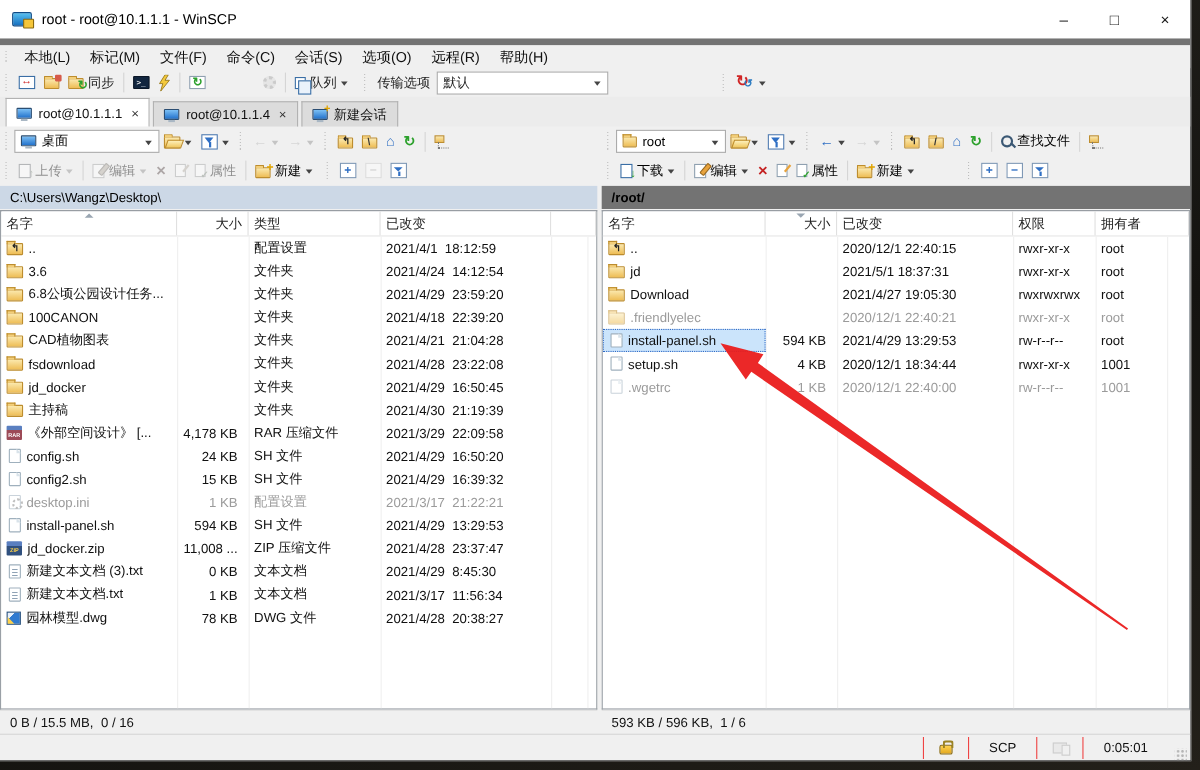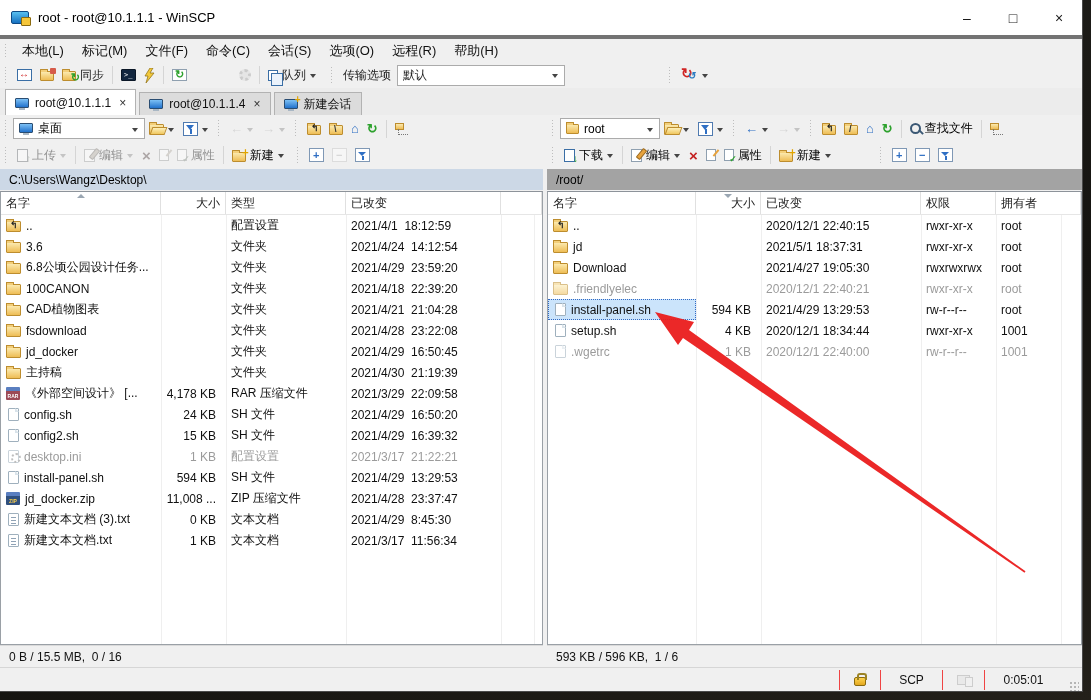--- a/index.html
+++ b/index.html
@@ -13,21 +13,21 @@
   .titlebar { height:35px; background:#fff; display:flex; align-items:center; flex:none; }
   .title-ico { width:18px; height:13px; margin-left:11px; background:linear-gradient(#58c0f0,#1670c0);
                border:1px solid #0d4a86; border-radius:2px; position:relative; flex:none; }
   .title-ico::after { content:""; position:absolute; right:-3px; bottom:-3px; width:8px; height:7px;
                background:#f5c63a; border:1px solid #8a6a10; border-radius:1px; }
   .title-text { font-size:13px; color:#000; margin-left:9px; flex:1; white-space:pre; }
   .wbtn { width:46px; height:100%; display:flex; align-items:center; justify-content:center;
           font-size:14px; color:#1a1a1a; }
 
   
-  .menubar { height:27px; background:#f0f0f0; border-top:4px solid #737373; display:flex; align-items:center; flex:none; }
+  .menubar { height:27px; background:#f0f0f0; border-top:6px solid #737373; display:flex; align-items:center; flex:none; }
   .grip { width:5px; align-self:stretch; margin:5px 3px 5px 5px; flex:none;
           background-image:repeating-linear-gradient(to bottom,#bdbdbd 0 1px,transparent 1px 3px); background-size:1px 100%; background-repeat:repeat-y; }
   .menu-item { padding:0 9px; height:100%; display:flex; align-items:center; font-size:13px; color:#111; }
 
   
   .toolbar { height:26px; display:flex; align-items:center; flex:none; font-size:12px; color:#222; }
   .tbtn { height:22px; display:flex; align-items:center; gap:4px; padding:0 4px; flex:none; }
   .tsep { width:1px; height:18px; background:#d5d5d5; margin:0 4px; flex:none; }
   .caret { width:7px; height:8px; position:relative; flex:none; }
   .caret::after { content:""; position:absolute; left:0; top:3px; border-left:3.5px solid transparent;
@@ -121,21 +121,21 @@
   .panel { display:flex; flex-direction:column; min-width:0; }
   .panel.left { width:543px; flex:none; }
   .pgap { width:4px; flex:none; }
   .panel.right { flex:1; }
   .ptool { height:27px; display:flex; align-items:center; flex:none; font-size:12px; }
   .ptool2 { height:26px; }
 
   .pathbar { height:21px; margin-top:1px; display:flex; align-items:center; padding-left:9px;
              font-size:12px; color:#000; flex:none; white-space:pre; }
   .pathbar.inactive { background:#ccd8e6; }
-  .pathbar.active { background:#a3a3a3; }
+  .pathbar.active { background:#737373;font-weight:bold; }
 
   .list { flex:1; background:#fff; border:1px solid #9aa0a6; border-top-color:#8d939a; display:flex;
           flex-direction:column; position:relative; min-height:0; margin-top:1px; }
   .lhdr { height:23px; display:grid; align-items:center; font-size:12px; color:#222; flex:none;
           border-bottom:1px solid #e6e6e6; }
   .lhdr > div { padding:0 5px; height:100%; display:flex; align-items:center; position:relative;
           border-right:1px solid #e0e0e0; white-space:pre; }
   .cols-l { grid-template-columns:160px 65px 120px 155px 1fr; }
   .cols-r { grid-template-columns:148px 65px 160px 75px 1fr; }
   .hdr-size { justify-content:flex-end; }
@@ -256,21 +256,21 @@
         <span class="ic ic-gear"></span>
       </div>
     <span class="tsep"></span>
     <div class="tbtn">
         <span class="ic ic-queue"></span>
         <span>队列</span>
         <span class="caret"></span>
       </div>
     <span class="grip" style="margin-left:10px"></span>
     <span style="margin:0 6px 0 4px">传输选项</span>
-    <div class="combo" style="width:168px">
+    <div class="combo" style="width:156px">
       <span>默认</span>
       <span class="caret"></span>
     </div>
     <span class="grip" style="margin-left:104px"></span>
     <div class="tbtn">
         <span class="ic ic-syncopts"></span>
         <span class="caret"></span>
       </div>
   </div>
 
@@ -500,20 +500,27 @@
               <div>2021/4/29  8:45:30</div>
               <div></div>
             </div>
             <div class="row cols-l">
               <div class="name-cell"><span class="ficon fi-txt"></span><span>新建文本文档.txt</span></div>
               <div class="cell-size">1 KB</div>
               <div>文本文档</div>
               <div>2021/3/17  11:56:34</div>
               <div></div>
             </div>
+            <div class="row cols-l">
+              <div class="name-cell"><span class="ficon fi-dwg"></span><span>园林模型.dwg</span></div>
+              <div class="cell-size">78 KB</div>
+              <div>DWG 文件</div>
+              <div>2021/4/28  20:38:27</div>
+              <div></div>
+            </div>
           </div>
       </div>
 
       <div class="pstatus">0 B / 15.5 MB,  0 / 16</div>
     </div>
 
     <div class="pgap"></div>
 
     <div class="panel right">
       <div class="ptool">

